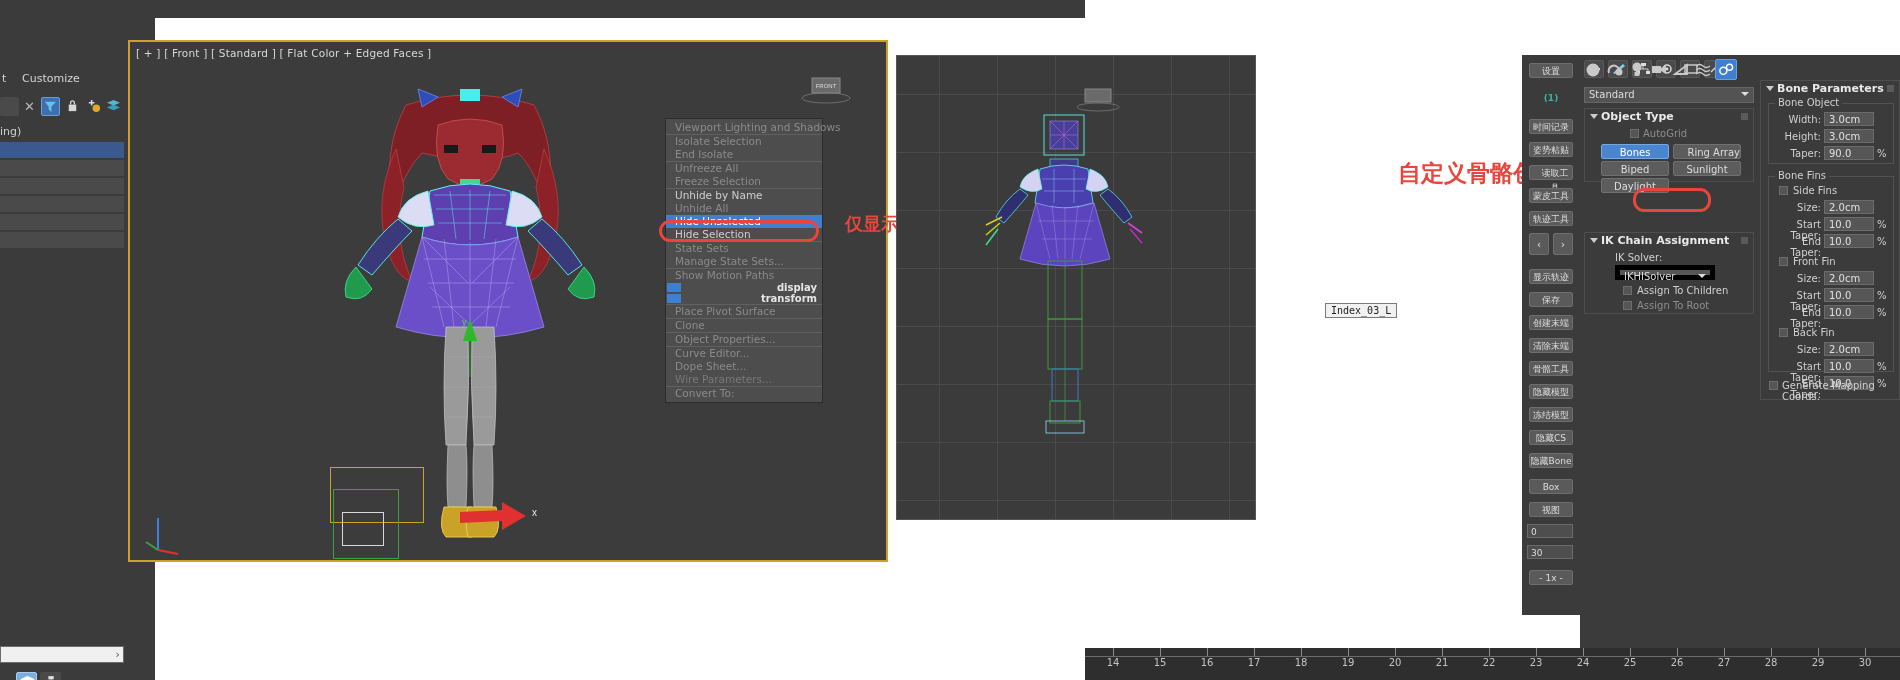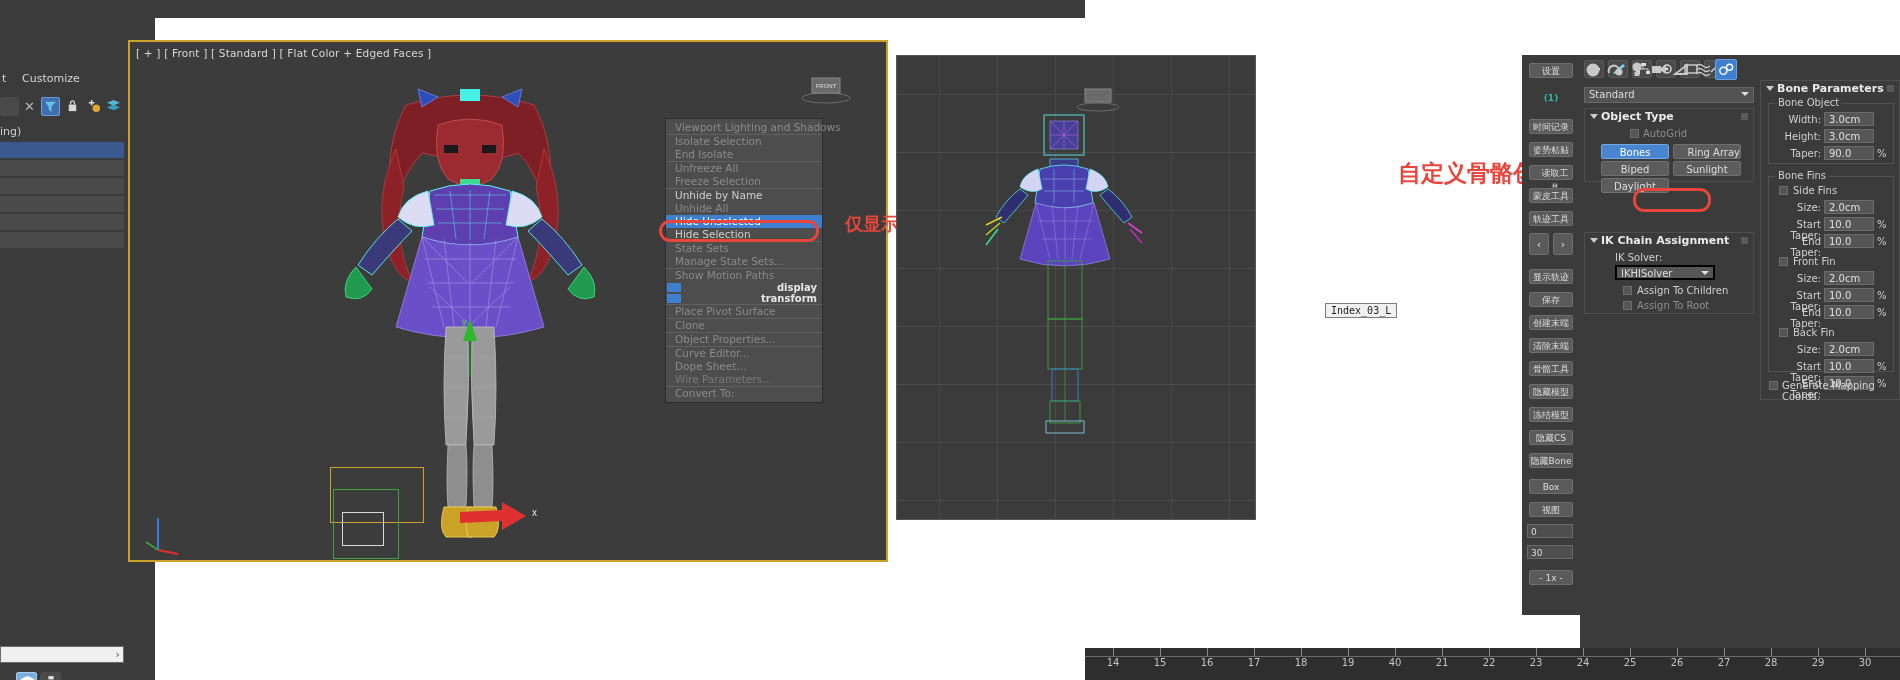--- a/index.html
+++ b/index.html
@@ -165,21 +165,21 @@
     border:1px solid #6b6b6b; font-size:10px; color:#e0e0e0;
     padding-left:4px; line-height:13px;
   }
   .pct { position:absolute; font-size:10px; color:#cfcfcf; }
   .chk { position:absolute; width:9px; height:9px; background:#555; border:1px solid #6d6d6d; }
   .chk-lbl { position:absolute; font-size:10px; color:#d0d0d0; }
   .chk-lbl.dim { color:#8d8d8d; }
   #color-swatch { position:absolute; width:15px; height:15px; background:#a8143c; border:1px solid #6a6a6a; }
   #name-field { position:absolute; height:15px; background:#515151; border:1px solid #676767; }
   #ik-select {
-    position:absolute; height:15px; background:#565656; border:2px solid #000000;
+    position:absolute; height:15px; background:#565656; border:5px solid #000000;
     font-size:10px; color:#ddd; padding:1px 4px;
   }
   #ik-select .caret { position:absolute; right:4px; top:4px;
     width:0;height:0;border-top:4px solid #ddd;border-left:4px solid transparent;border-right:4px solid transparent;}
   #bones-highlight {
     position:absolute; left:1633px; top:188px; width:78px; height:24px;
     border:3px solid #e8453c; border-radius:11px;
   }
 
   
@@ -699,21 +699,21 @@
     <div class="tnum" style="left:75px;">15</div>
   <div class="tick" style="left:122px;"></div>
     <div class="tnum" style="left:122px;">16</div>
   <div class="tick" style="left:169px;"></div>
     <div class="tnum" style="left:169px;">17</div>
   <div class="tick" style="left:216px;"></div>
     <div class="tnum" style="left:216px;">18</div>
   <div class="tick" style="left:263px;"></div>
     <div class="tnum" style="left:263px;">19</div>
   <div class="tick" style="left:310px;"></div>
-    <div class="tnum" style="left:310px;">40</div>
+    <div class="tnum" style="left:310px;">20</div>
   <div class="tick" style="left:357px;"></div>
     <div class="tnum" style="left:357px;">21</div>
   <div class="tick" style="left:404px;"></div>
     <div class="tnum" style="left:404px;">22</div>
   <div class="tick" style="left:451px;"></div>
     <div class="tnum" style="left:451px;">23</div>
   <div class="tick" style="left:498px;"></div>
     <div class="tnum" style="left:498px;">24</div>
   <div class="tick" style="left:545px;"></div>
     <div class="tnum" style="left:545px;">25</div>

